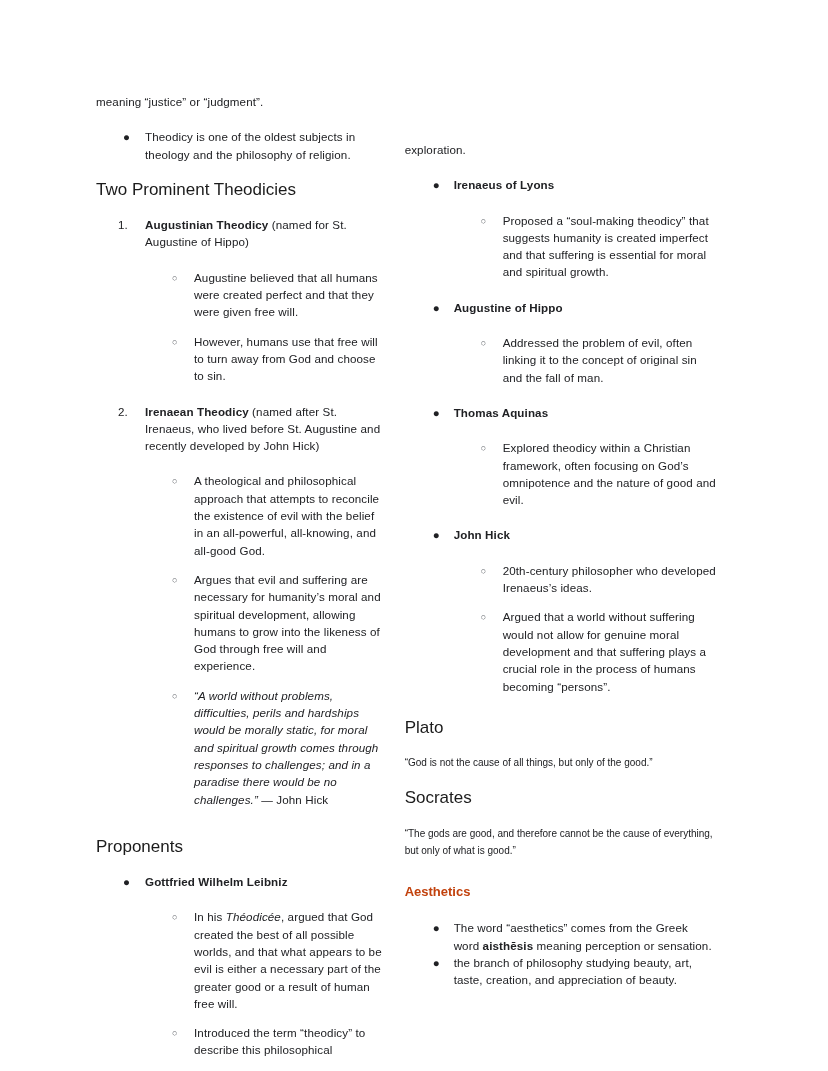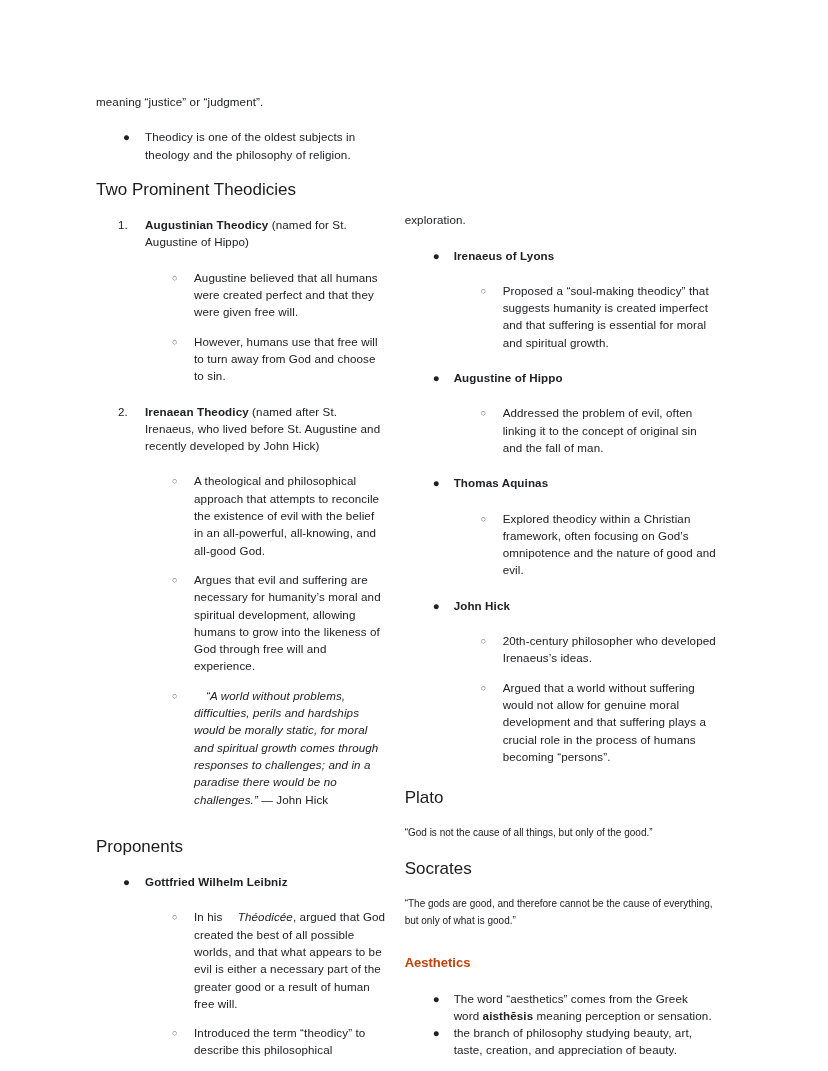--- a/index.html
+++ b/index.html
@@ -22,21 +22,21 @@
     background: #ffffff;
     overflow: hidden;
   }
 
   .columns {
     position: absolute;
     top: 93px;
     left: 0;
     width: 792px;
     display: flex;
-    align-items: flex-end;
+    align-items: flex-start;
   }
 
   .col {
     box-sizing: border-box;
   }
   .col-left {
     width: 414px;
     padding-left: 96px;
     padding-right: 10px;
   }
@@ -144,21 +144,21 @@
   
   .col-right li.b1 { padding-left: 49px; }
   .col-right li.b1 > .marker { left: 28px; }
   .col-right li.b2 { padding-left: 98px; }
   .col-right li.b2 > .marker { left: 76px; }
 
   
   li.tight { margin-bottom: 0; }
 
   strong.b { font-weight: bold; }
-  em.i { font-style: italic; margin-left: 12px; }
+  em.i { font-style: italic; }
   .italic-block { font-style: italic; }
 </style>
 </head>
 <body>
 
 <div class="page">
   <div class="columns">
 
     <div class="col col-left">
 

